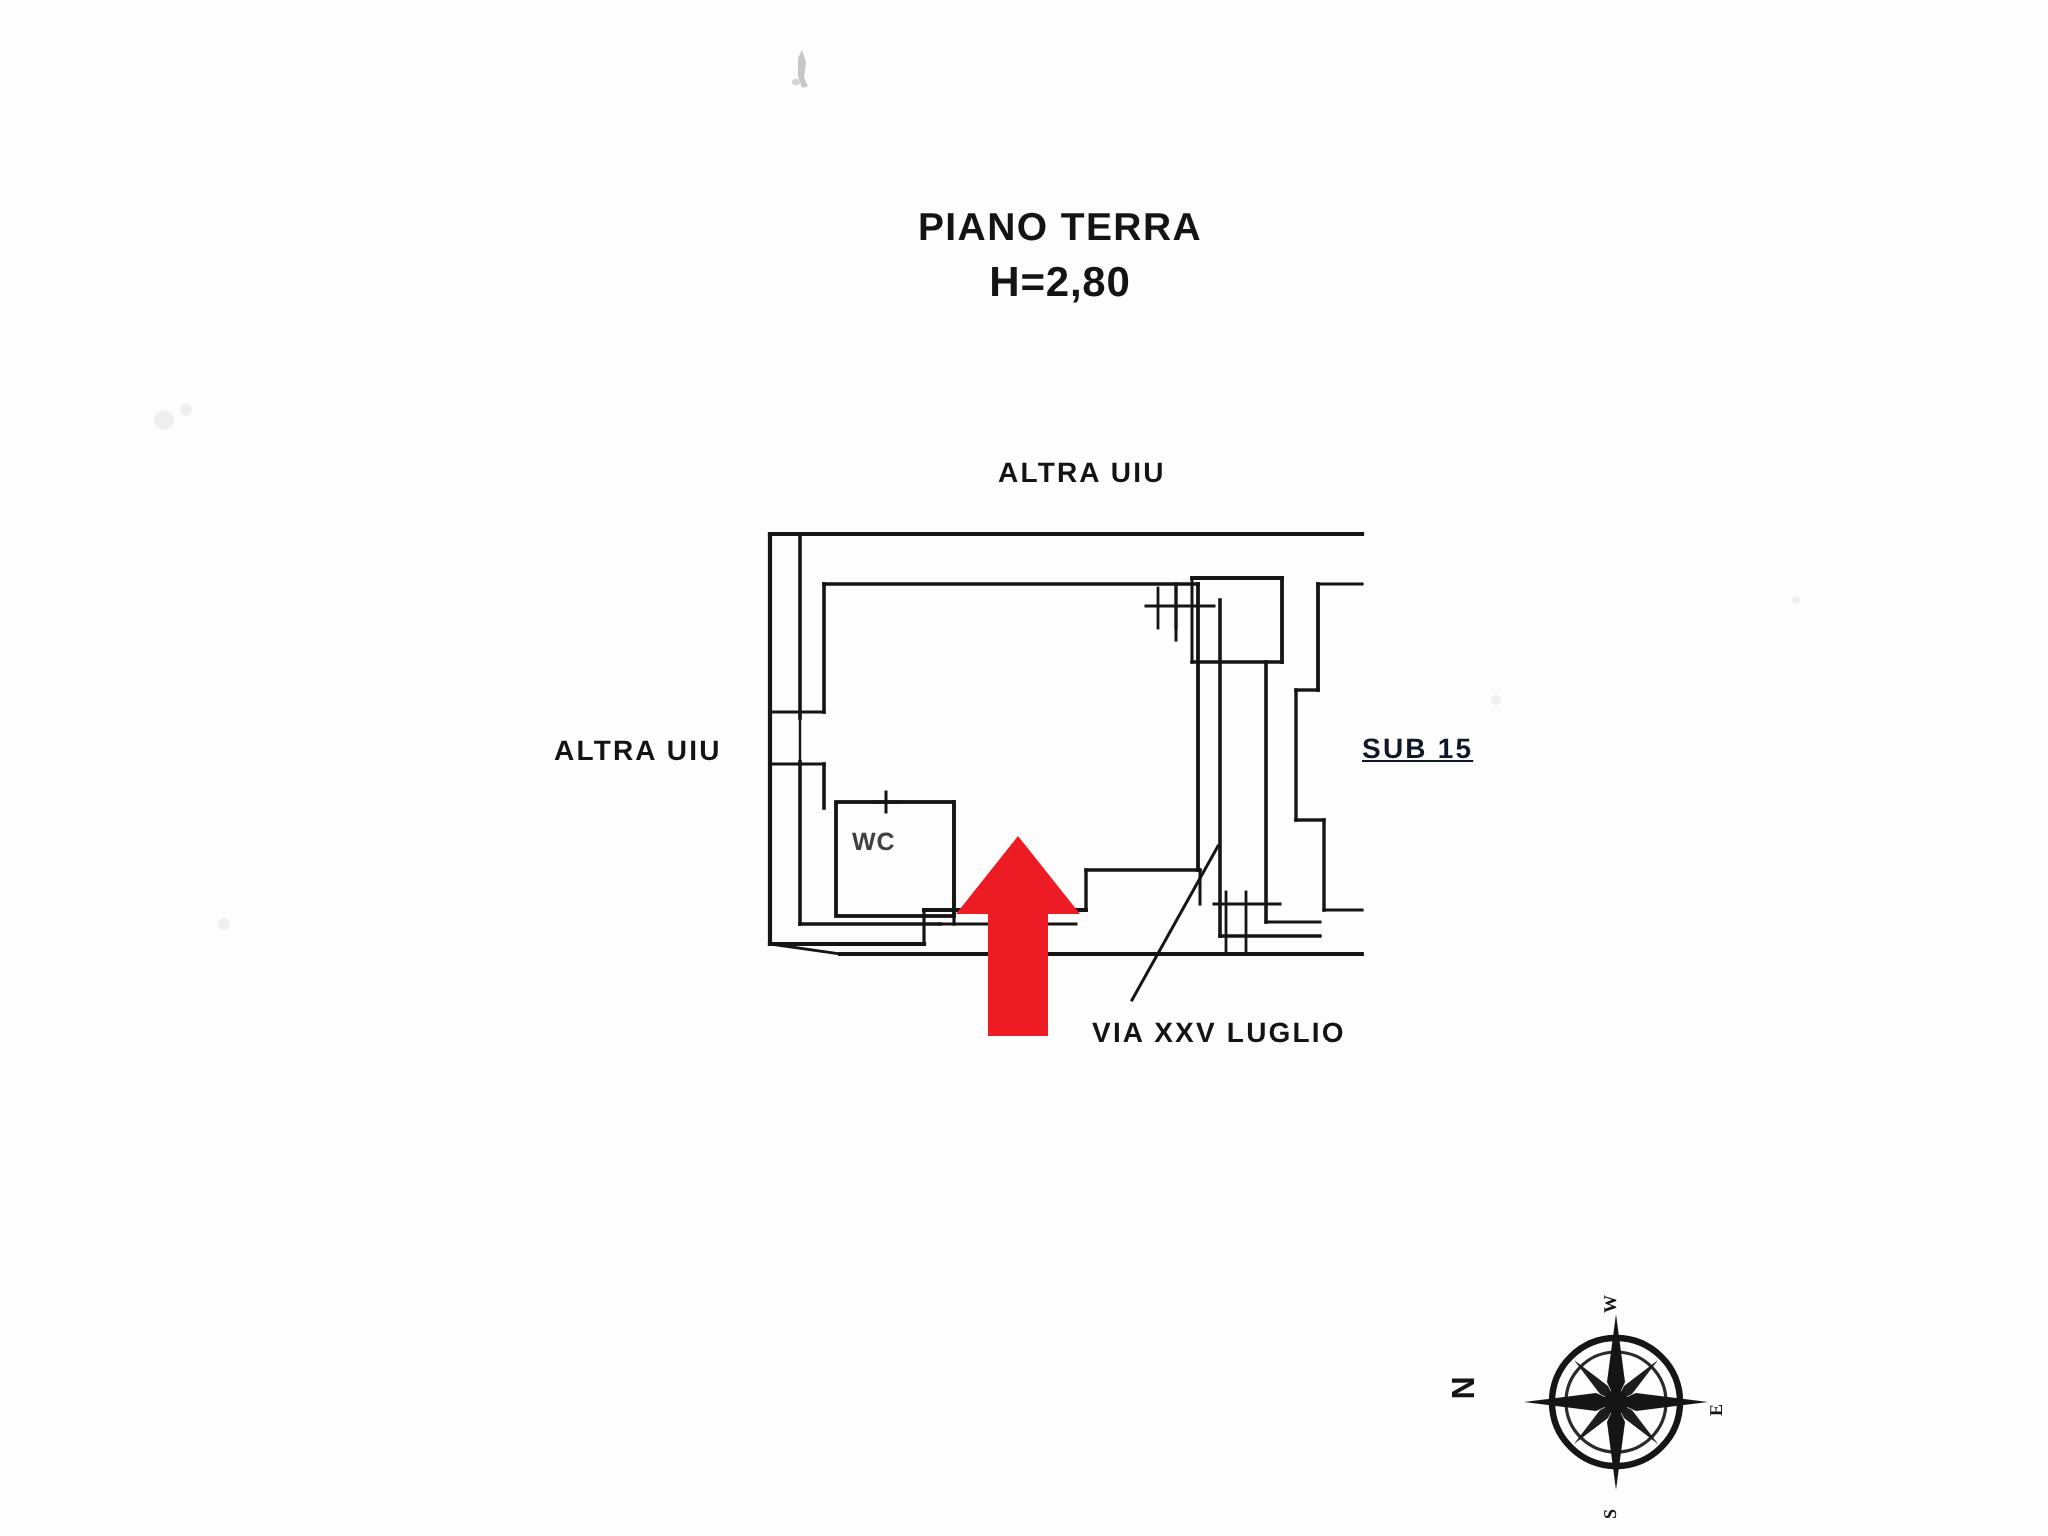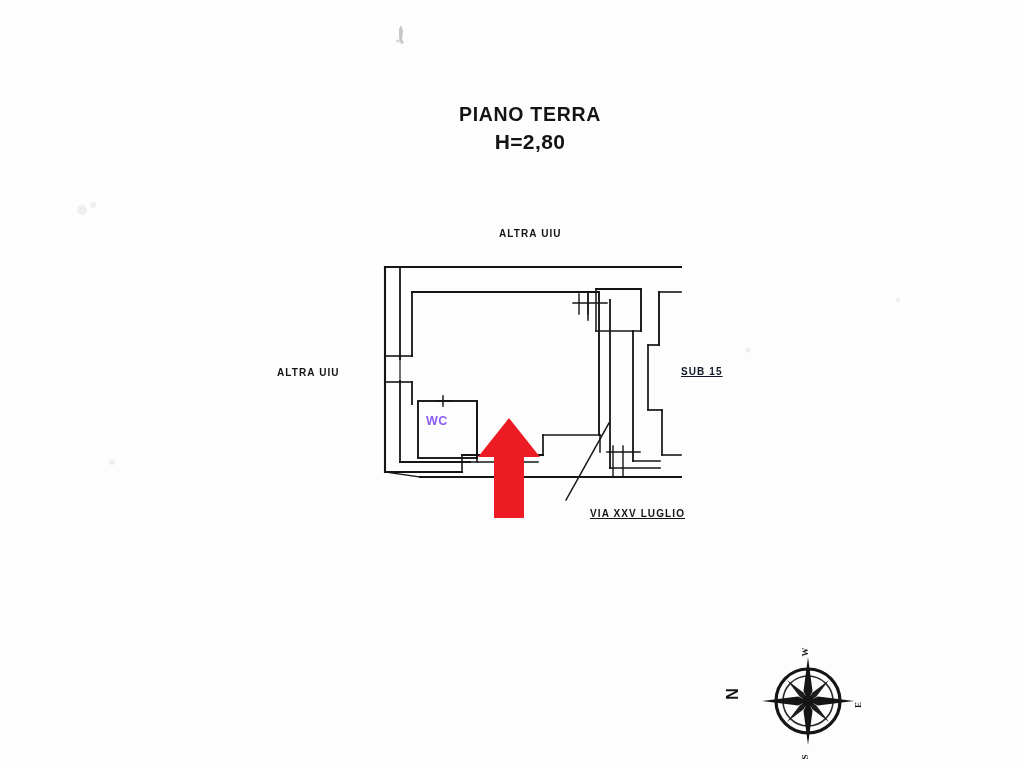--- a/index.html
+++ b/index.html
@@ -45,39 +45,39 @@
     font-weight: bold;
     letter-spacing: 0.4px;
     line-height: 1.3;
     color: #141414;
     margin-top: 2px;
   }
 
   
   .plan-label {
     position: absolute;
-    font-size: 10px;
+    font-size: 14px;
     font-weight: bold;
     letter-spacing: 1.1px;
     color: #141414;
     white-space: nowrap;
   }
   .label-top      { left: 499px; top: 228px; }
   .label-left     { left: 277px; top: 367px; }
   .label-right    { left: 681px; top: 366px; color: #101828; text-decoration: underline; }
-  .label-street   { left: 590px; top: 508px; text-decoration: underline; }
+  .label-street   { left: 546px; top: 508px; }
 
   .wc-label {
     position: absolute;
     left: 426px;
     top: 414px;
     font-size: 12.5px;
     font-weight: bold;
     letter-spacing: 0.4px;
-    color: #8b5cf6;
+    color: #404040;
   }
 
   
   #plan-svg, #compass-svg, #speck-svg {
     position: absolute;
     left: 0;
     top: 0;
     overflow: visible;
   }
   #plan-svg { width: 1024px; height: 768px; }

